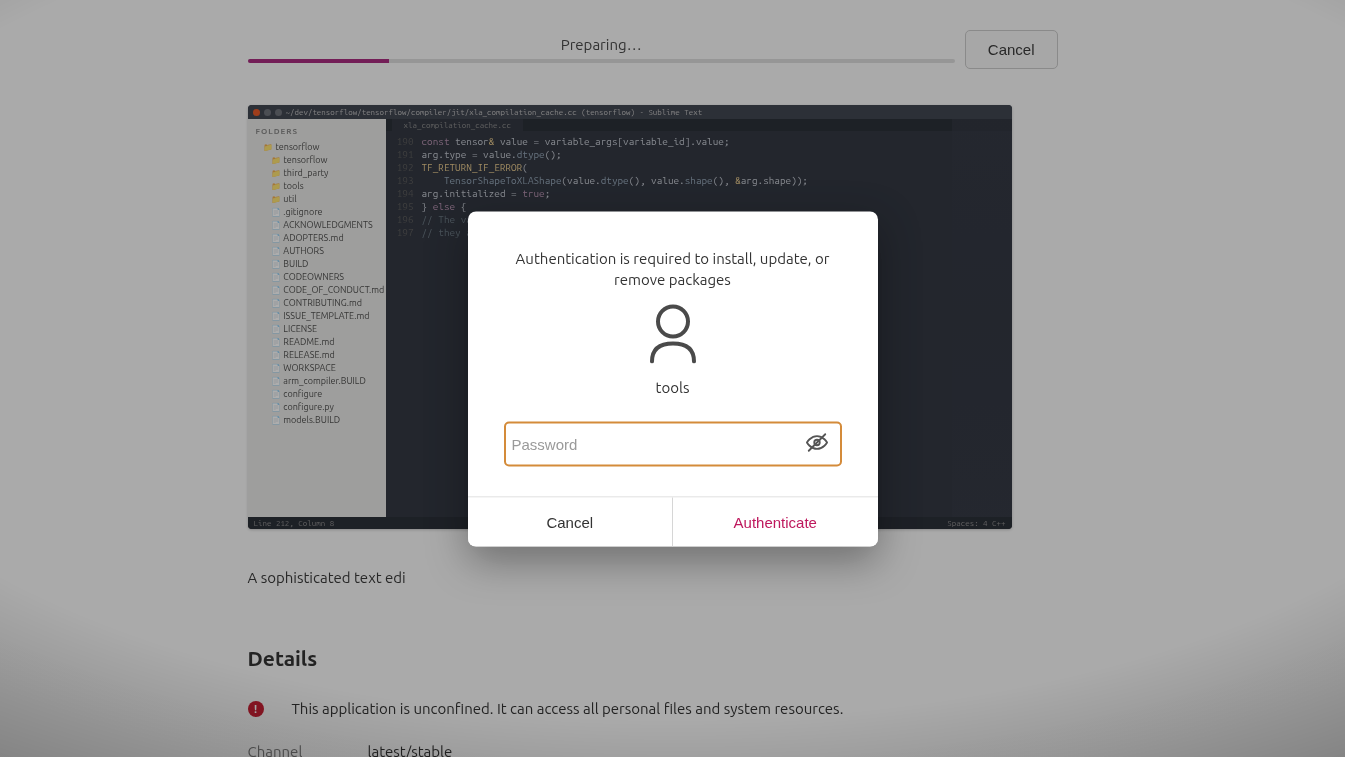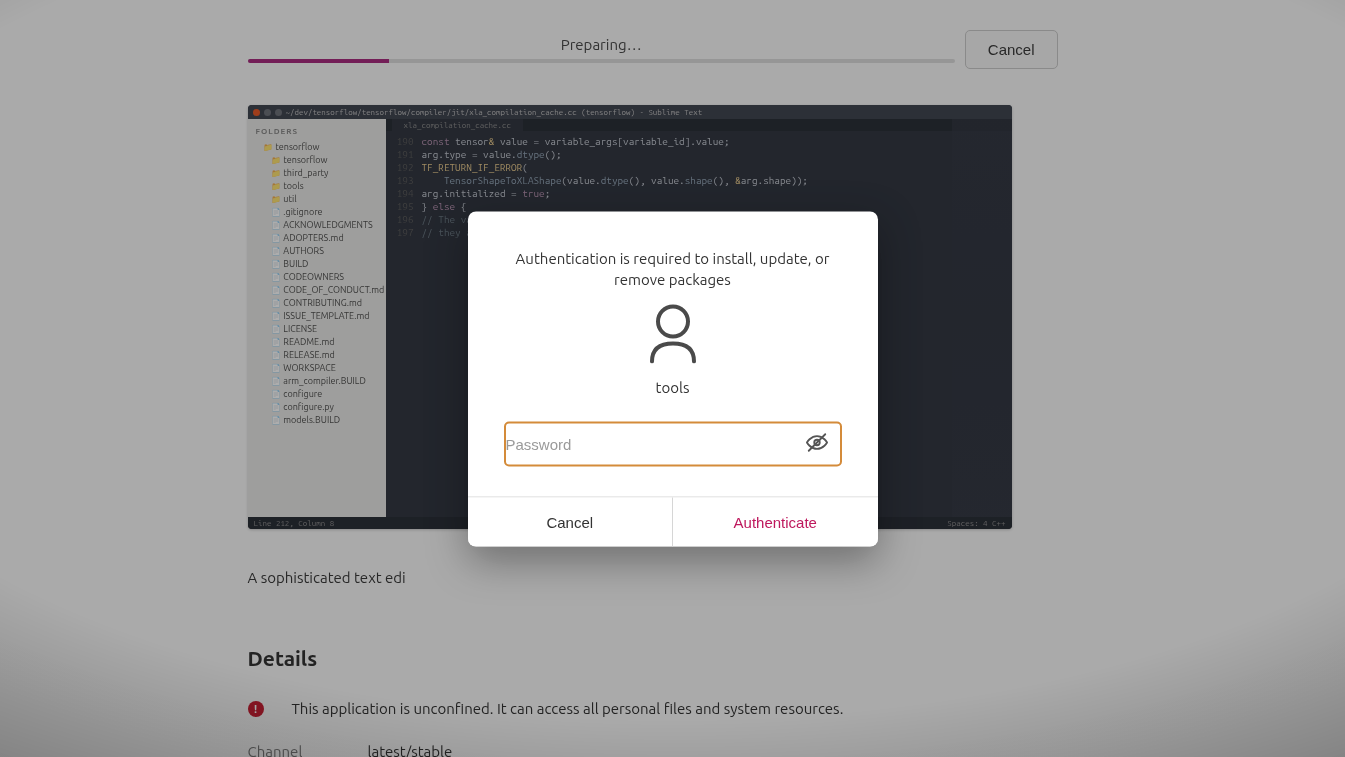--- a/index.html
+++ b/index.html
@@ -192,21 +192,21 @@
   .user-name{font-size:15px;color:#333;}
   .pw-wrap{
     position:relative;
     border:2px solid #d48b3a;
     border-radius:5px;
     display:flex;align-items:center;
     background:#fff;
   }
   .pw-input{
     flex:1;border:none;outline:none;
-    padding:12px 0;font-size:15px;
+    padding:12px 6px;font-size:15px;
     background:transparent;color:#333;
   }
   .pw-input::placeholder{color:#9a9a9a;}
   .eye-btn{
     background:none;border:none;padding:0 12px;cursor:pointer;
     display:flex;align-items:center;justify-content:center;
   }
   .dialog-actions{
     display:flex;border-top:1px solid #d6d6d6;
   }

